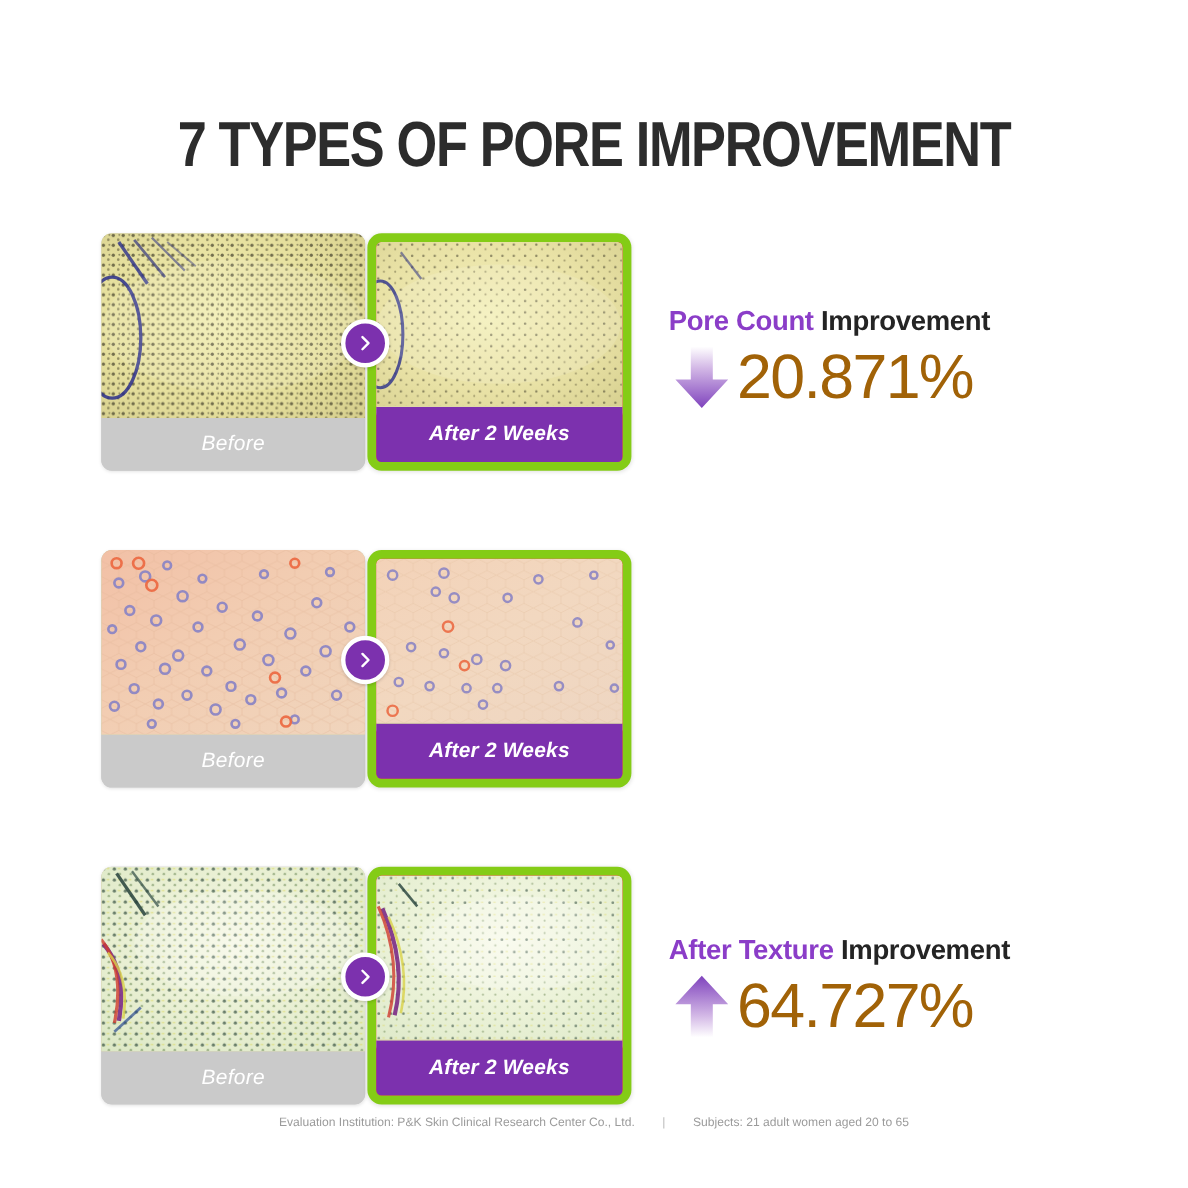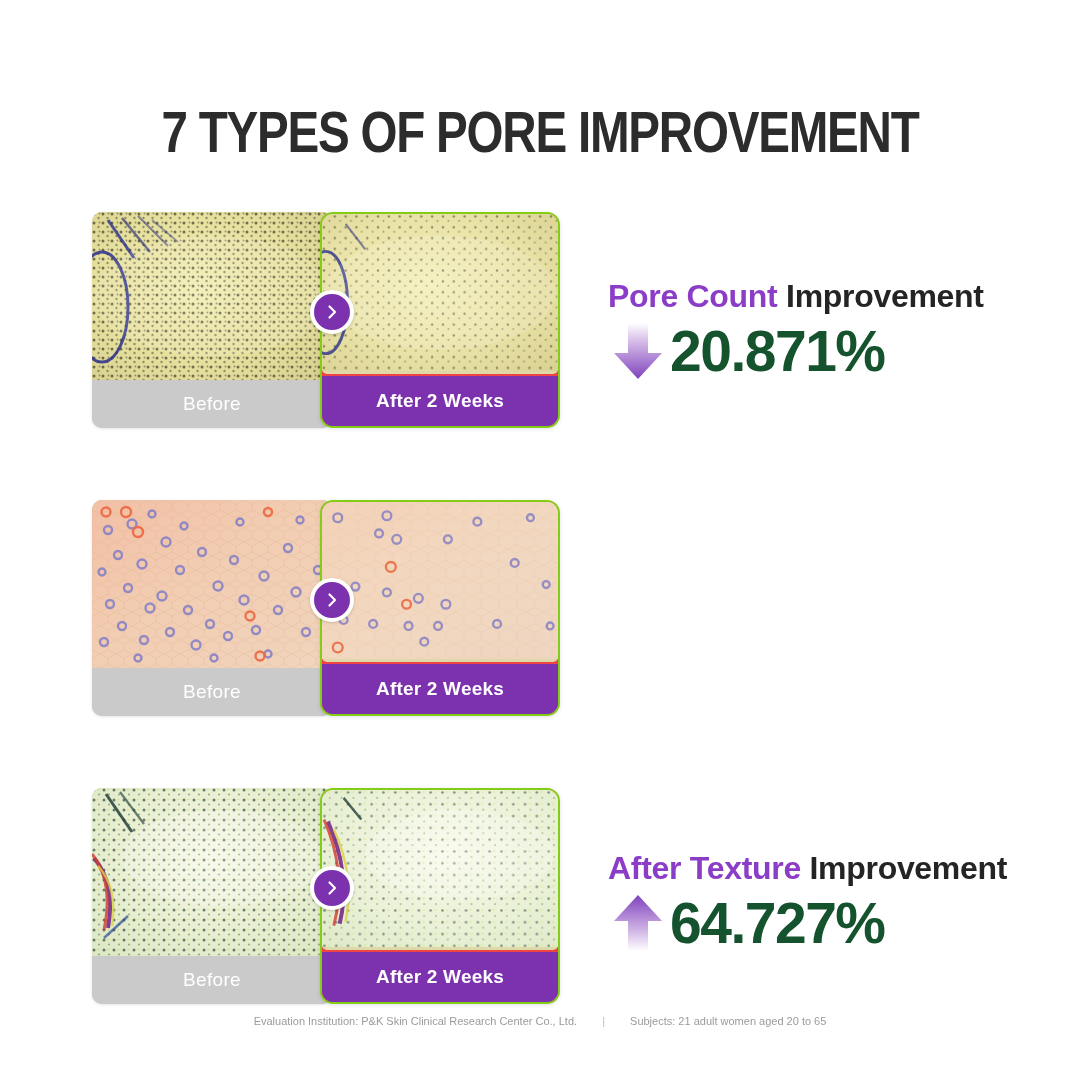--- a/index.html
+++ b/index.html
@@ -39,40 +39,40 @@
   .row {
     position:relative;
     height:248px;
     margin-bottom:40px;
   }
 
   
   .compare {
     position:absolute;
     left:92px; top:0;
-    width:480px; height:216px;
+    width:480px; height:216px;font-style:italic;
   }
 
   .card {
     position:absolute;
     top:0;
     width:240px; height:216px;
     overflow:hidden;
   }
   .card-before {
     left:0;
     border-radius:10px;
     background:#cacaca;
     box-shadow:0 1px 3px rgba(0,0,0,0.10);
   }
   .card-after {
-    left:228px;
+    left:242px;
     border-radius:13px;
     background:#ef4444;
-    border:2px solid #84cc16;
+    border:8px solid #84cc16;
     box-shadow:0 1px 4px rgba(0,0,0,0.12);
   }
 
   .photo {
     position:relative;
     width:100%;
     height:168px;
     overflow:hidden;
     background:#ded9a8;
   }
@@ -121,43 +121,43 @@
   }
   .chev svg { display:block; }
 
   
   .stat {
     position:absolute;
     left:608px;
     width:430px;
   }
   .stat-head {
-    font-size:32px;
+    font-size:25px;
     font-weight:bold;
     color:#242424;
     white-space:nowrap;
     letter-spacing:-0.3px;
   }
   .stat-head .accent { color:#8b3dc8; }
 
   .stat-value {
     display:flex;
     align-items:center;
     margin-top:4px;
   }
   .arrow-wrap {
     width:60px; height:64px;
     flex:0 0 60px;
   }
   .arrow-wrap svg { display:block; }
 
   .num {
     font-size:57px;
-    font-weight:bold;
-    color:#14532d;
+    font-weight:normal;
+    color:#a16207;
     letter-spacing:-1.5px;
     line-height:1;
     margin-left:2px;
     white-space:nowrap;
   }
 
   
   .row-0 .stat { top:66px; }
   .row-1 .stat { top:66px; }
   .row-2 .stat { top:62px; }

